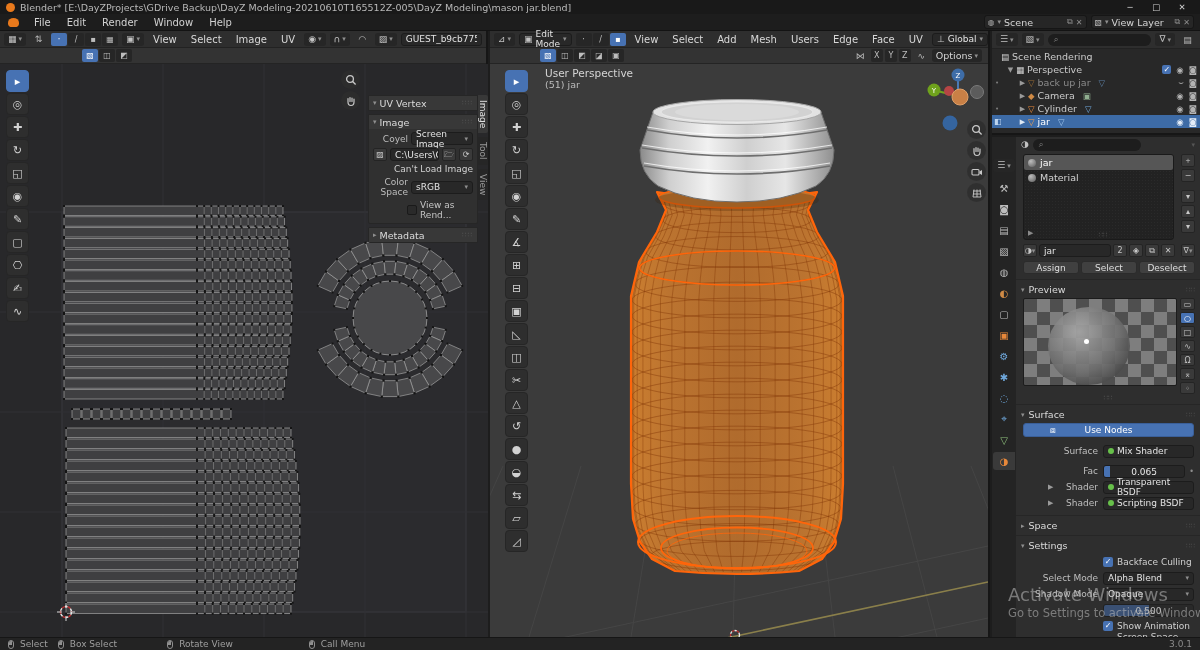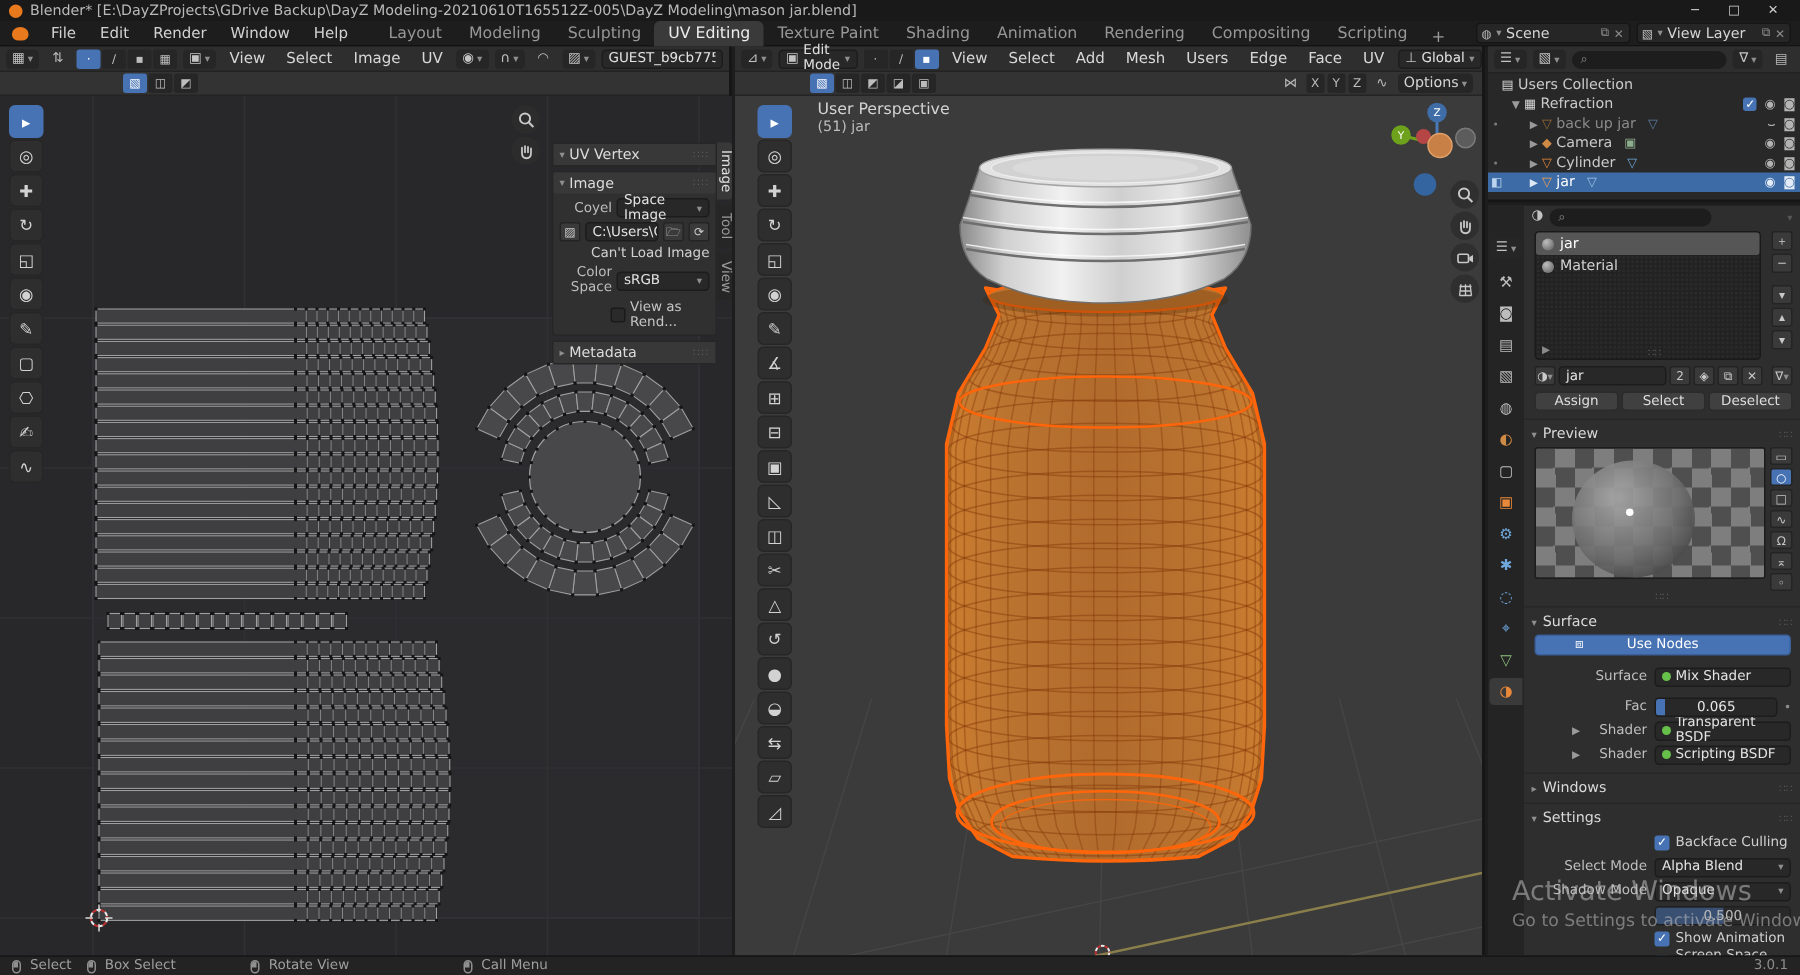--- a/index.html
+++ b/index.html
@@ -118,33 +118,20 @@
   </span>
 </div>
 
 <div class="abs" id="topbar">
   <span class="blogo"></span>
   <span class="menuitem">File</span>
   <span class="menuitem">Edit</span>
   <span class="menuitem">Render</span>
   <span class="menuitem">Window</span>
   <span class="menuitem">Help</span>
-  <span class="wstabs">
-    <span class="wstab">Layout</span>
-    <span class="wstab">Modeling</span>
-    <span class="wstab">Sculpting</span>
-    <span class="wstab active">UV Editing</span>
-    <span class="wstab">Texture Paint</span>
-    <span class="wstab">Shading</span>
-    <span class="wstab">Animation</span>
-    <span class="wstab">Rendering</span>
-    <span class="wstab">Compositing</span>
-    <span class="wstab">Scripting</span>
-    <span class="plusbtn">+</span>
-  </span>
   <span class="topfields">
     <span class="topfield">
       <span class="ic">◍</span>
         <span class="caret">▾</span>
       <span class="nm">Scene</span>
       <span class="mini">⧉</span>
       <span class="mini">✕</span>
     </span>
     <span class="topfield">
       <span class="ic">▧</span>
@@ -1999,21 +1986,21 @@
     <div class="panel">
       <div class="phead">
           <span class="caret">▾</span>
           <span>Image</span>
           <span class="grip">∷∷</span>
         </div>
       <div class="pbody">
         <div class="prow">
           <span class="plabel">Coyel</span>
           <span class="fld" style="width:62px">
-              <span>Space Image</span>
+              <span>Screen Image</span>
               <span class="caret">▾</span>
             </span>
         </div>
         <div class="prow">
           <span class="sqbtn">▨</span>
           <span class="fld" style="flex:1;overflow:hidden">
               <span style="white-space:nowrap">C:\Users\Coyel\Do...</span>
             </span>
           <span class="sqbtn">🗁</span>
           <span class="sqbtn">⟳</span>
@@ -2293,26 +2280,26 @@
       </span>
     <span class="hbtn">
         <span class="hic">∇</span>
         <span class="caret">▾</span>
       </span>
     <span class="tico">▤</span>
   </div>
   <div style="padding-top:1px">
     <div class="orow" style="padding-left:8px">
       <span class="oic" style="color:#d5d5d5">▤</span>
-      <span>Users Collection</span>
+      <span>Scene Rendering</span>
     </div>
     <div class="orow" style="padding-left:14px">
       <span class="tgl">▼</span>
       <span class="oic" style="color:#d5d5d5">▦</span>
-      <span>Refraction</span>
+      <span>Perspective</span>
       <span class="r">
         <span class="checkbox" style="width:9px;height:9px;line-height:9px">✓</span>
         <span>◉</span>
         <span>◙</span>
       </span>
     </div>
     <div class="orow dim" style="padding-left:26px">
       <span class="abs" style="left:3px;color:#7a7a7a;font-size:7px">•</span>
       <span class="tgl">▶</span>
       <span class="oic" style="color:#9a6b35">▽</span>
@@ -2487,21 +2474,21 @@
       <span class="abs" style="left:32px;color:#9a9a9a;font-size:7px">▶</span>
       <span class="lab">Shader</span>
       <span class="fld val">
           <span class="sockdot"></span>
           <span>Scripting BSDF</span>
         </span>
     </div>
     <div class="pdivider" style="margin-top:5px"></div>
     <div class="pheadrow">
       <span class="caret">▸</span>
-        <span>Windows</span>
+        <span>Space</span>
         <span class="grip">∷∷</span>
     </div>
     <div class="pdivider"></div>
     <div class="pheadrow">
       <span class="caret">▾</span>
         <span>Settings</span>
         <span class="grip">∷∷</span>
     </div>
     <div class="labrow">
       <span class="lab"></span>

